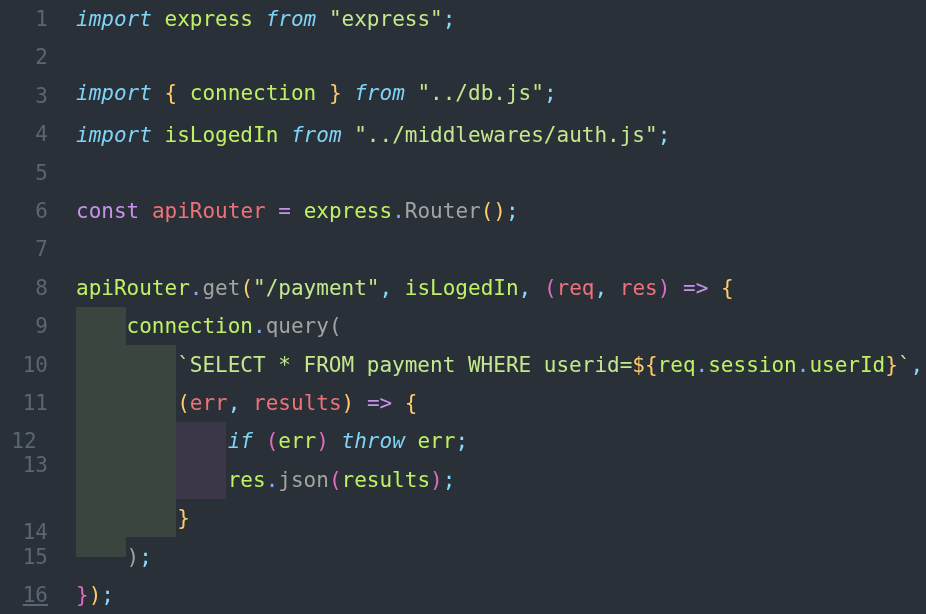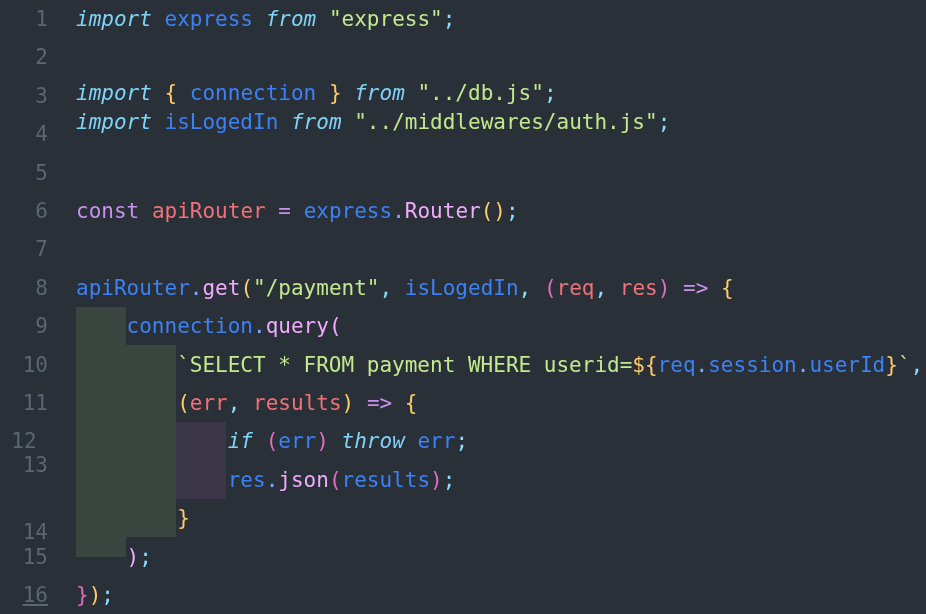--- a/index.html
+++ b/index.html
@@ -67,26 +67,26 @@
     height: 38.4px;
     line-height: 38.4px;
     white-space: pre;
     color: #e9edf2;
     font-family: "DejaVu Sans Mono", "Liberation Mono", monospace;
     font-size: 21px;
     letter-spacing: 0px;
   }
 
   
-  .t-plain   { color: #3b82f6; }
+  .t-plain   { color: #bef264; }
   .t-kw      { color: #7fd3f7; font-style: italic; }   
   .t-storage { color: #c792ea; }                        
   .t-op      { color: #c792ea; }                        
   .t-string  { color: #c3e88d; }                        
-  .t-fn      { color: #f0abfc; }                        
+  .t-fn      { color: #a3a3a3; }                        
   .t-dot     { color: #82aaff; }
   .t-var     { color: #f07178; }                        
   .t-brace-y { color: #ffcb6b; }                        
   .t-brace-p { color: #e06ec0; }                        
   .t-punc    { color: #89ddff; }                        
   .t-interp  { color: #ffcb6b; }                        
 </style>
 </head>
 <body>
 
@@ -114,21 +114,21 @@
       <div class="line-number" style="top: 446px;">13</div>
       <div class="line-number" style="top: 513px;">14</div>
       <div class="line-number" style="top: 537.6px;">15</div>
       <div class="line-number" style="top: 576px; text-decoration: underline;">16</div>
     </div>
 
   <div id="code-layer">
       <div class="code-line" style="top: 0px;"><span class="t-kw">import</span><span class="t-plain"> </span><span class="t-plain">express</span><span class="t-plain"> </span><span class="t-kw">from</span><span class="t-plain"> </span><span class="t-string">"express"</span><span class="t-punc">;</span></div>
       <div class="code-line" style="top: 38.4px;"></div>
       <div class="code-line" style="top: 74px;"><span class="t-kw">import</span><span class="t-plain"> </span><span class="t-brace-y">{</span><span class="t-plain"> connection </span><span class="t-brace-y">}</span><span class="t-plain"> </span><span class="t-kw">from</span><span class="t-plain"> </span><span class="t-string">"../db.js"</span><span class="t-punc">;</span></div>
-      <div class="code-line" style="top: 103px;"><span class="t-kw">import</span><span class="t-plain"> </span><span class="t-plain">isLogedIn</span><span class="t-plain"> </span><span class="t-kw">from</span><span class="t-plain"> </span><span class="t-string">"../middlewares/auth.js"</span><span class="t-punc">;</span></div>
+      <div class="code-line" style="top: 116px;"><span class="t-kw">import</span><span class="t-plain"> </span><span class="t-plain">isLogedIn</span><span class="t-plain"> </span><span class="t-kw">from</span><span class="t-plain"> </span><span class="t-string">"../middlewares/auth.js"</span><span class="t-punc">;</span></div>
       <div class="code-line" style="top: 153.6px;"></div>
       <div class="code-line" style="top: 192px;"><span class="t-storage">const</span><span class="t-plain"> </span><span class="t-var">apiRouter</span><span class="t-plain"> </span><span class="t-op">=</span><span class="t-plain"> </span><span class="t-plain">express</span><span class="t-dot">.</span><span class="t-fn">Router</span><span class="t-brace-y">()</span><span class="t-punc">;</span></div>
       <div class="code-line" style="top: 230.4px;"></div>
       <div class="code-line" style="top: 268.8px;"><span class="t-plain">apiRouter</span><span class="t-dot">.</span><span class="t-fn">get</span><span class="t-brace-y">(</span><span class="t-string">"/payment"</span><span class="t-punc">,</span><span class="t-plain"> </span><span class="t-plain">isLogedIn</span><span class="t-punc">,</span><span class="t-plain"> </span><span class="t-brace-p">(</span><span class="t-var">req</span><span class="t-punc">,</span><span class="t-plain"> </span><span class="t-var">res</span><span class="t-brace-p">)</span><span class="t-plain"> </span><span class="t-op">=&gt;</span><span class="t-plain"> </span><span class="t-brace-y">{</span></div>
       <div class="code-line" style="top: 307.2px;"><span class="t-plain">    </span><span class="t-plain">connection</span><span class="t-dot">.</span><span class="t-fn">query</span><span class="t-fn">(</span></div>
       <div class="code-line" style="top: 345.6px;"><span class="t-plain">        </span><span class="t-string">`SELECT * FROM payment WHERE userid=</span><span class="t-interp">${</span><span class="t-plain">req</span><span class="t-dot">.</span><span class="t-plain">session</span><span class="t-dot">.</span><span class="t-plain">userId</span><span class="t-interp">}</span><span class="t-string">`</span><span class="t-punc">,</span></div>
       <div class="code-line" style="top: 384px;"><span class="t-plain">        </span><span class="t-brace-y">(</span><span class="t-var">err</span><span class="t-punc">,</span><span class="t-plain"> </span><span class="t-var">results</span><span class="t-brace-y">)</span><span class="t-plain"> </span><span class="t-op">=&gt;</span><span class="t-plain"> </span><span class="t-brace-y">{</span></div>
       <div class="code-line" style="top: 422.4px;"><span class="t-plain">            </span><span class="t-kw">if</span><span class="t-plain"> </span><span class="t-brace-p">(</span><span class="t-plain">err</span><span class="t-brace-p">)</span><span class="t-plain"> </span><span class="t-kw">throw</span><span class="t-plain"> </span><span class="t-plain">err</span><span class="t-punc">;</span></div>
       <div class="code-line" style="top: 460.8px;"><span class="t-plain">            </span><span class="t-plain">res</span><span class="t-dot">.</span><span class="t-fn">json</span><span class="t-brace-p">(</span><span class="t-plain">results</span><span class="t-brace-p">)</span><span class="t-punc">;</span></div>
       <div class="code-line" style="top: 499.2px;"><span class="t-plain">        </span><span class="t-brace-y">}</span></div>

